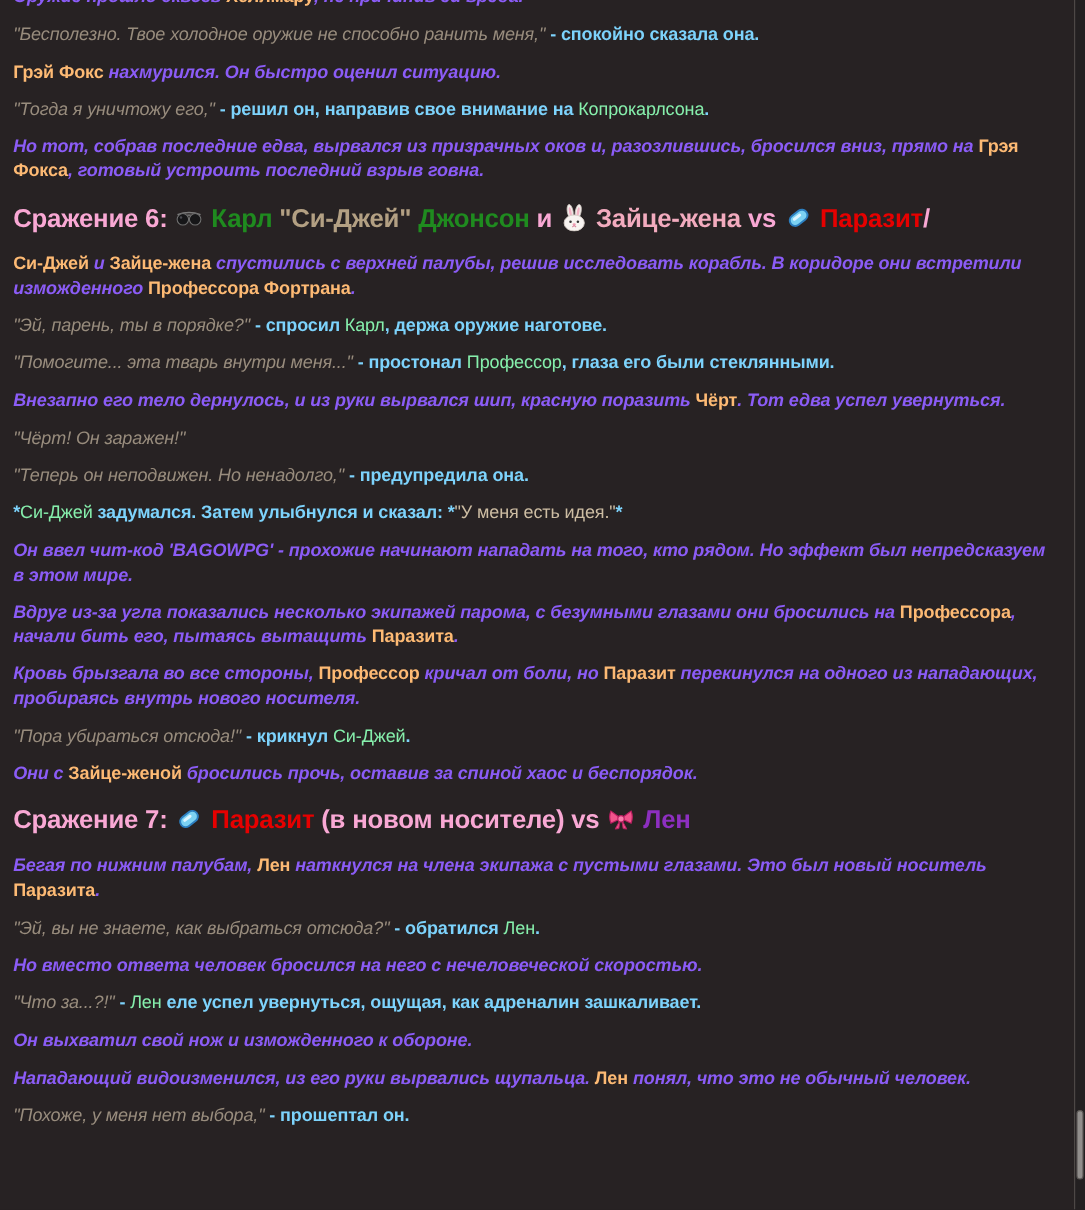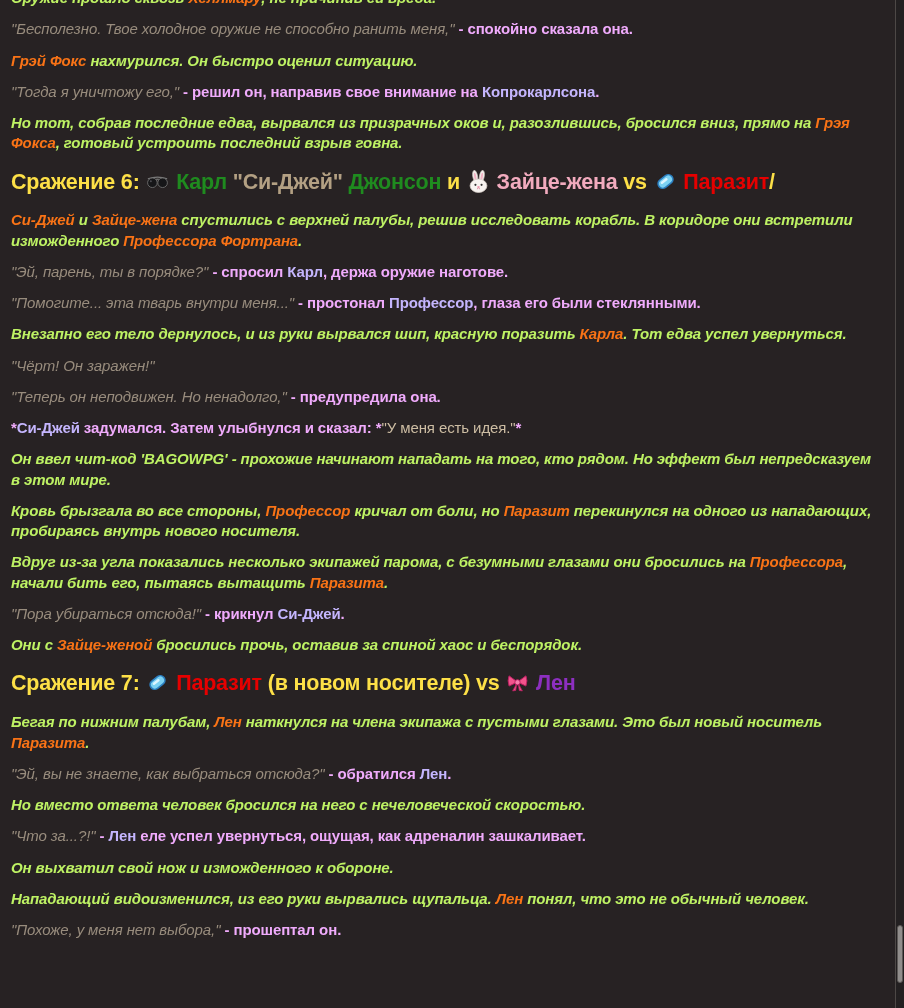--- a/index.html
+++ b/index.html
@@ -20,36 +20,36 @@
     width: 869px;
     padding: 0 12px 0 11px;
     font-size: 15px;
     line-height: 1.35;
     letter-spacing: -0.1px;
   }
   .content p.paragraph { margin: 11px 0; }
   .content p.paragraph:first-child { margin-top: 0; }
 
   
-  .r-narr       { color: #bef264; font-weight: 700; font-style: italic; }
-  .r-narr-name  { color: #f97316; font-weight: 800; font-style: italic; }
+  .r-narr       { color: #8b5cf6; font-weight: 700; font-style: italic; }
+  .r-narr-name  { color: #fdba74; font-weight: 800; }
   .r-quote      { color: #988c7d; font-weight: 400; font-style: italic; }
-  .r-speech     { color: #f0abfc; font-weight: 700; text-align: right; }
-  .r-speech-name{ color: #c4b5fd; font-weight: 700; }
+  .r-speech     { color: #7dd3fc; font-weight: 700; text-align: right; }
+  .r-speech-name{ color: #86efac; font-weight: 400; }
   .r-tan        { color: #cdbda3; font-weight: 400; }
 
   h2.battle-heading {
     font-size: 21.5px;
     line-height: 1.25;
     font-weight: 700;
     color: #f1ebe2;
     margin: 15px 0 7px 0;
     letter-spacing: -0.2px;
   }
-  .r-h-white  { color: #fde047; }
+  .r-h-white  { color: #f9a8d4; }
   .r-h-green  { color: #1f8b1f; }
   .r-h-nick   { color: #b3a083; }
   .r-h-pink   { color: #f2abbe; }
   .r-h-red    { color: #e60000; }
   .r-h-purple { color: #8d2fc0; }
 
   .emoji { display: inline-block; vertical-align: -4px; margin: 0 1px; }
   .emoji svg { width: 23px; height: 23px; display: inline-block; }
 
   
@@ -104,27 +104,27 @@
             <path d="M12 18.6 l-1.6 1.4 M12 18.6 l1.6 1.4" stroke="#d98ba0" stroke-width="1" fill="none"></path>
           </svg></span><span class="r-h-pink"> Зайце-жена</span><span class="r-h-white"> vs </span><span class="emoji"><svg viewBox="0 0 24 24">
             <g transform="rotate(-38 12 12)">
               <rect x="3.5" y="7.2" width="17" height="9.6" rx="4.8" fill="#7cd2f3" stroke="#2c7fc0" stroke-width="1.7"></rect>
               <rect x="7" y="9.4" width="8.5" height="2.6" rx="1.3" fill="#dcf5ff"></rect>
             </g>
           </svg></span><span class="r-h-red"> Паразит</span><span class="r-h-white">/</span><br></h2>
       <p class="paragraph"><span class="r-narr-name">Си-Джей</span><span class="r-narr"> и </span><span class="r-narr-name">Зайце-жена</span><span class="r-narr"> спустились с верхней палубы, решив исследовать корабль. В коридоре они встретили изможденного </span><span class="r-narr-name">Профессора Фортрана</span><span class="r-narr">.</span></p>
       <p class="paragraph"><span class="r-quote">"Эй, парень, ты в порядке?" </span><span class="r-speech">- спросил </span><span class="r-speech-name">Карл</span><span class="r-speech">, держа оружие наготове.</span></p>
       <p class="paragraph"><span class="r-quote">"Помогите... эта тварь внутри меня..." </span><span class="r-speech">- простонал </span><span class="r-speech-name">Профессор</span><span class="r-speech">, глаза его были стеклянными.</span></p>
-      <p class="paragraph"><span class="r-narr">Внезапно его тело дернулось, и из руки вырвался шип, красную поразить </span><span class="r-narr-name">Карла</span><span class="r-narr">. Тот едва успел увернуться.</span></p>
+      <p class="paragraph"><span class="r-narr">Внезапно его тело дернулось, и из руки вырвался шип, красную поразить </span><span class="r-narr-name">Чёрт</span><span class="r-narr">. Тот едва успел увернуться.</span></p>
       <p class="paragraph"><span class="r-quote">"Чёрт! Он заражен!"</span></p>
       <p class="paragraph"><span class="r-quote">"Теперь он неподвижен. Но ненадолго," </span><span class="r-speech">- предупредила она.</span></p>
       <p class="paragraph"><span class="r-speech">*</span><span class="r-speech-name">Си-Джей</span><span class="r-speech"> задумался. Затем улыбнулся и сказал: *</span><span class="r-tan">"У меня есть идея."</span><span class="r-speech">*</span></p>
       <p class="paragraph"><span class="r-narr">Он ввел чит-код 'BAGOWPG' - прохожие начинают нападать на того, кто рядом. Но эффект был непредсказуем в этом мире.</span></p>
+      <p class="paragraph"><span class="r-narr">Вдруг из-за угла показались несколько экипажей парома, с безумными глазами они бросились на </span><span class="r-narr-name">Профессора</span><span class="r-narr">, начали бить его, пытаясь вытащить </span><span class="r-narr-name">Паразита</span><span class="r-narr">.</span></p>
       <p class="paragraph"><span class="r-narr">Кровь брызгала во все стороны, </span><span class="r-narr-name">Профессор</span><span class="r-narr"> кричал от боли, но </span><span class="r-narr-name">Паразит</span><span class="r-narr"> перекинулся на одного из нападающих, пробираясь внутрь нового носителя.</span></p>
-      <p class="paragraph"><span class="r-narr">Вдруг из-за угла показались несколько экипажей парома, с безумными глазами они бросились на </span><span class="r-narr-name">Профессора</span><span class="r-narr">, начали бить его, пытаясь вытащить </span><span class="r-narr-name">Паразита</span><span class="r-narr">.</span></p>
       <p class="paragraph"><span class="r-quote">"Пора убираться отсюда!" </span><span class="r-speech">- крикнул </span><span class="r-speech-name">Си-Джей</span><span class="r-speech">.</span></p>
       <p class="paragraph"><span class="r-narr">Они с </span><span class="r-narr-name">Зайце-женой</span><span class="r-narr"> бросились прочь, оставив за спиной хаос и беспорядок.</span></p>
       <h2 class="battle-heading"><span class="r-h-white">Сражение 7: </span><span class="emoji"><svg viewBox="0 0 24 24">
             <g transform="rotate(-38 12 12)">
               <rect x="3.5" y="7.2" width="17" height="9.6" rx="4.8" fill="#7cd2f3" stroke="#2c7fc0" stroke-width="1.7"></rect>
               <rect x="7" y="9.4" width="8.5" height="2.6" rx="1.3" fill="#dcf5ff"></rect>
             </g>
           </svg></span><span class="r-h-red"> Паразит</span><span class="r-h-white"> (в новом носителе) vs </span><span class="emoji"><svg viewBox="0 0 26 22">
             <path d="M13 10.5 L3.5 3.5 Q1.2 9 3.5 15 Z" fill="#f2548c" stroke="#b91e60" stroke-width="1.1"></path>
             <path d="M13 10.5 L22.5 3.5 Q24.8 9 22.5 15 Z" fill="#f2548c" stroke="#b91e60" stroke-width="1.1"></path>

